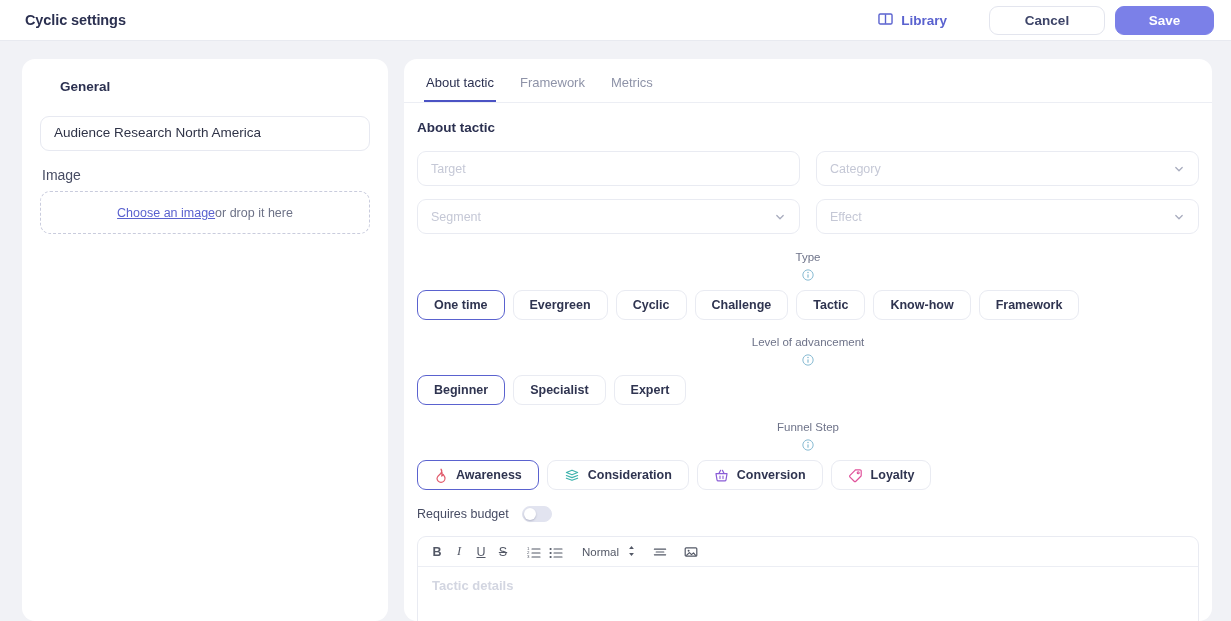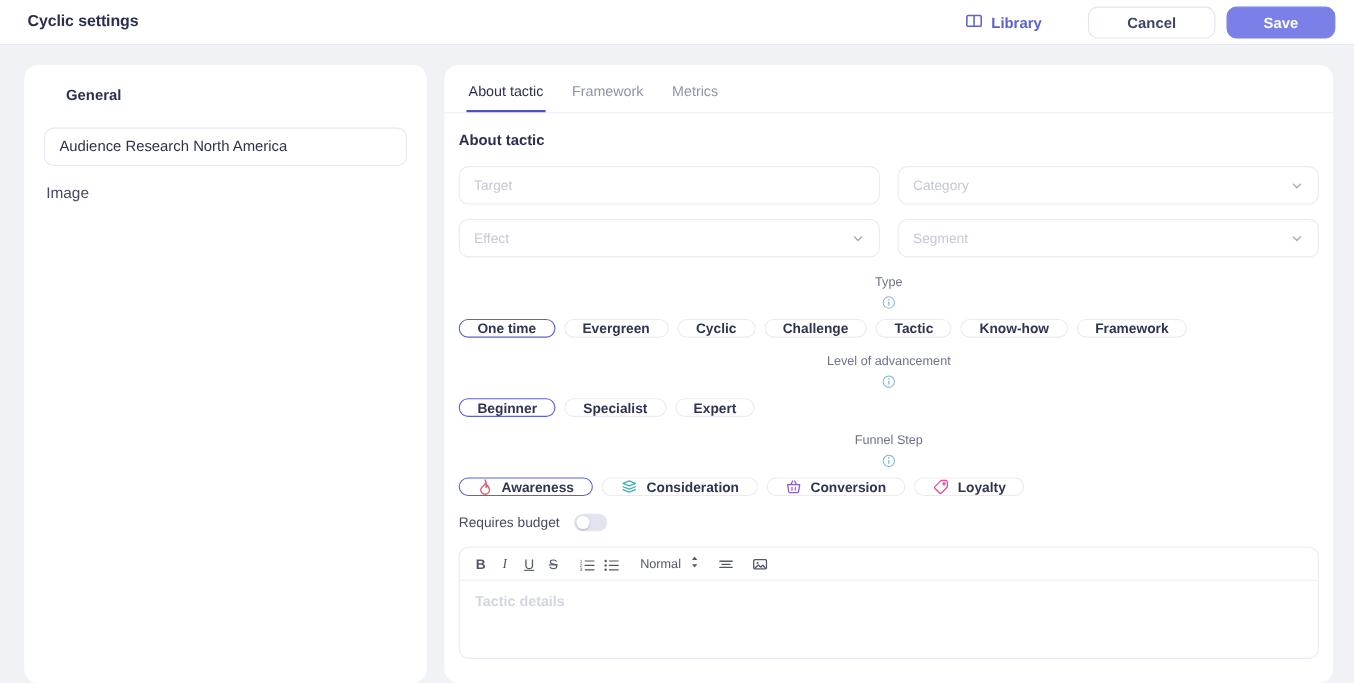--- a/index.html
+++ b/index.html
@@ -204,21 +204,21 @@
     align-items: center;
     gap: 6px;
     font-size: 11.5px;
     color: #6e7389;
     margin-bottom: 9px;
     flex-direction: column;
   }
   .info-icon { display: inline-flex; }
   .chip-row { display: flex; gap: 8px; flex-wrap: wrap; }
   .chip {
-    height: 17px;
+    height: 30px;
     border: 1px solid #e9ebf2;
     border-radius: 9px;
     background: #fff;
     display: flex;
     align-items: center;
     gap: 8px;
     padding: 0 16px;
     font-size: 12.5px;
     font-weight: 700;
     color: #2f3450;
@@ -325,20 +325,24 @@
   <div class="card left-panel">
 
     <div class="section-title">General</div>
 
     <div class="float-field">
       <span class="float-value">Audience Research North America</span>
     </div>
 
     <span class="field-label">Image</span>
 
+    <div class="dropzone">
+      <span class="choose">Choose an image </span>
+      <span>or drop it here</span>
+    </div>
   </div>
 
   <div class="card right-panel">
 
     <div class="tabs">
       <button class="tab active">About tactic</button>
       <button class="tab">Framework</button>
       <button class="tab">Metrics</button>
     </div>
 
@@ -355,30 +359,30 @@
         <div class="input-box">
           <span>Category</span>
           <span class="chev">
             <svg width="12" height="12" viewBox="0 0 12 12" fill="none">
                 <path d="M2.8 4.5L6 7.7l3.2-3.2" stroke="#a8acbe" stroke-width="1.3" stroke-linecap="round" stroke-linejoin="round"></path>
               </svg>
           </span>
         </div>
 
         <div class="input-box">
-          <span>Effect</span>
+          <span>Segment</span>
           <span class="chev">
             <svg width="12" height="12" viewBox="0 0 12 12" fill="none">
                 <path d="M2.8 4.5L6 7.7l3.2-3.2" stroke="#a8acbe" stroke-width="1.3" stroke-linecap="round" stroke-linejoin="round"></path>
               </svg>
           </span>
         </div>
 
         <div class="input-box">
-          <span>Segment</span>
+          <span>Effect</span>
           <span class="chev">
             <svg width="12" height="12" viewBox="0 0 12 12" fill="none">
                 <path d="M2.8 4.5L6 7.7l3.2-3.2" stroke="#a8acbe" stroke-width="1.3" stroke-linecap="round" stroke-linejoin="round"></path>
               </svg>
           </span>
         </div>
       </div>
 
       <div class="group">
         <div class="group-label">

